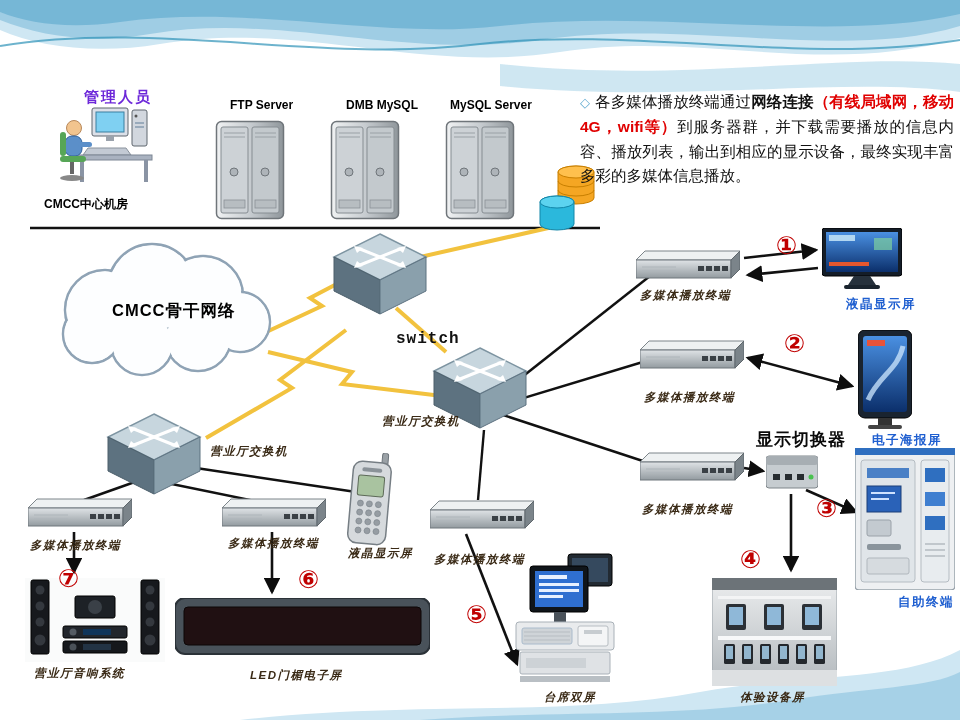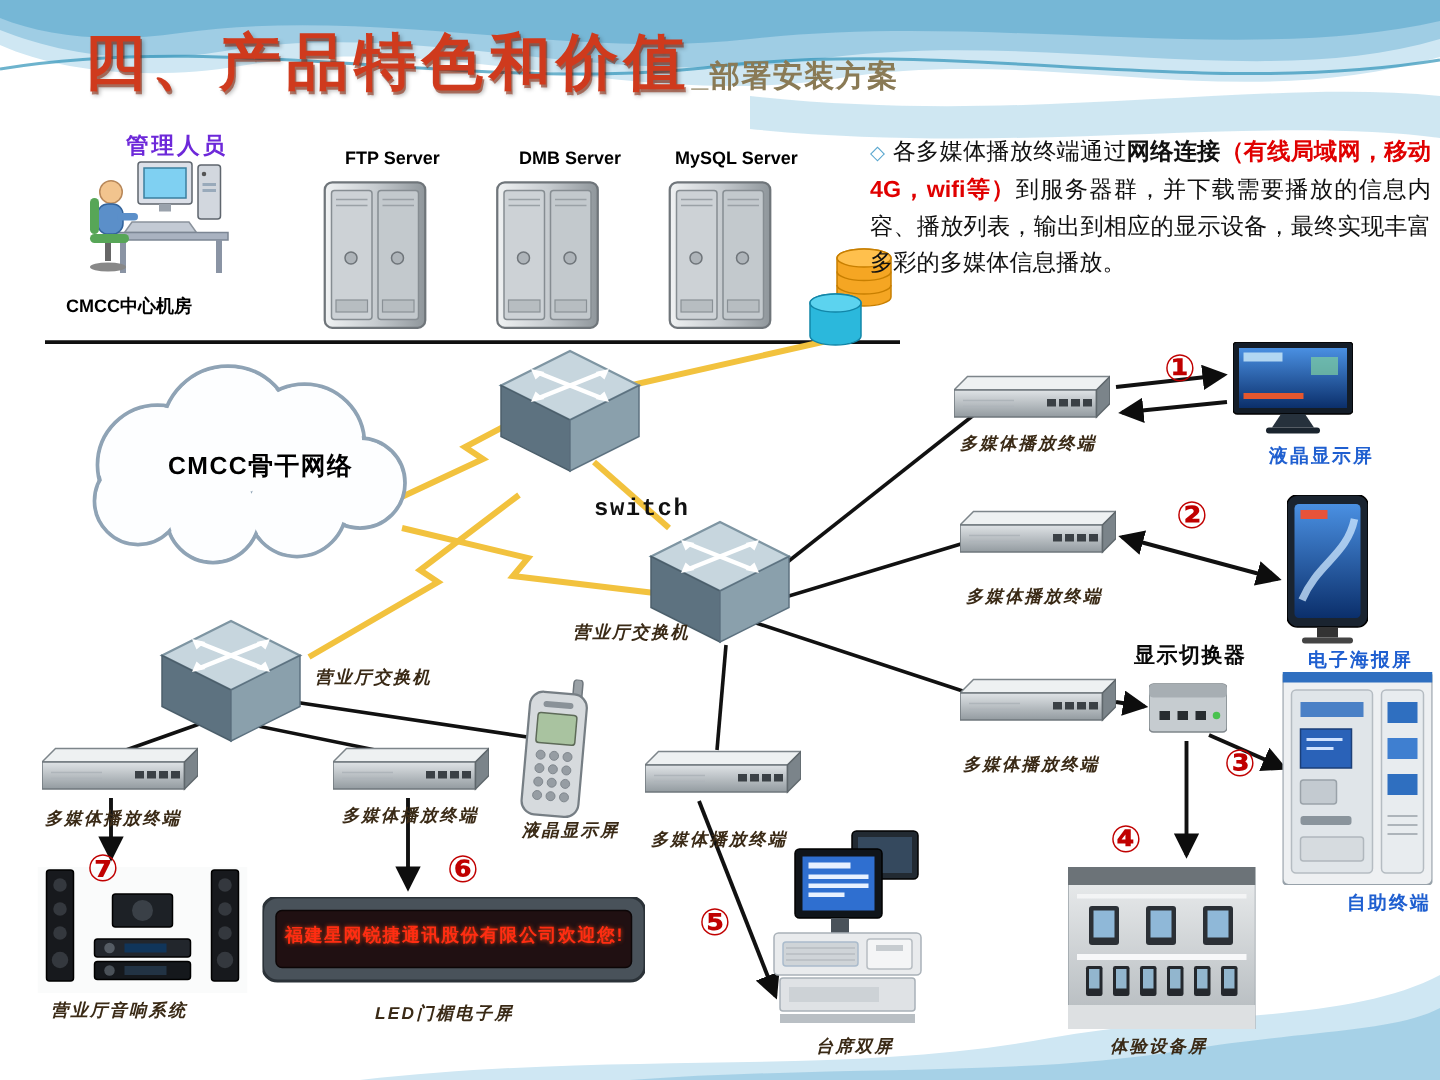--- a/index.html
+++ b/index.html
@@ -15,21 +15,21 @@
   .title-suffix{font-size:20px;font-weight:bold;color:#8a7a55;padding-bottom:5px;letter-spacing:1px;}
   .intro{position:absolute;left:580px;top:90px;width:374px;font-size:15.5px;line-height:1.6;
          color:#111;z-index:5;text-align:justify;}
   .intro .marker{color:#5aa7cf;font-size:13px;margin-right:5px;}
   .b{font-weight:bold;}
   .rb{font-weight:bold;color:#e00000;}
   .lbl{position:absolute;z-index:6;white-space:nowrap;}
   .lbl-cal{font-style:italic;font-weight:bold;color:#3a2a16;font-size:11.5px;letter-spacing:1.5px;}
   .lbl-blue{color:#1f5fd0;font-weight:bold;font-size:12.5px;letter-spacing:1.5px;}
   .lbl-black{color:#000000;font-weight:bold;font-size:12px;}
-  .lbl-black-s{color:#0a0a0a;font-weight:bold;font-size:14px;letter-spacing:1px;}
+  .lbl-black-s{color:#0a0a0a;font-weight:bold;font-size:17px;letter-spacing:1px;}
   .lbl-red{color:#6d28d9;font-weight:bold;font-size:15px;letter-spacing:2px;}
   .lbl-cloud{color:#000;font-weight:bold;font-size:16.5px;letter-spacing:1px;}
   .lbl-mono{font-family:"Liberation Mono","DejaVu Sans Mono",monospace;font-size:16px;
             font-weight:bold;color:#111;letter-spacing:1px;}
   .num{position:absolute;z-index:7;color:#c00000;font-size:25px;font-weight:bold;
        font-family:"DejaVu Sans",sans-serif;line-height:1;}
   .led-text{position:absolute;z-index:7;left:186px;top:615px;width:234px;text-align:center;
             color:#ff2d12;font-weight:bold;font-size:12px;letter-spacing:1px;
             text-shadow:0 0 3px rgba(255,70,20,.85);}
 </style>
@@ -44,24 +44,20 @@
     <path d="M0,0 H960 V14 C830,44 660,8 500,26 C380,40 250,4 120,22 C70,29 30,24 0,12 Z" fill="#6fb3d4" opacity="0.85"></path>
     <path d="M0,46 C160,20 320,64 480,44 C640,26 800,66 960,40" fill="none" stroke="#2f93b8" stroke-width="2" opacity="0.7"></path>
     <path d="M500,64 C680,84 840,52 960,64 L960,92 C840,76 680,104 500,86 Z" fill="#a8d4e8" opacity="0.55"></path>
   </svg>
 
   <svg class="deco-bottom" width="960" height="90" viewBox="0 0 960 90">
     <path d="M960,90 H240 C420,70 560,88 700,62 C800,44 900,52 960,20 Z" fill="#cfe7f3"></path>
     <path d="M960,90 H420 C560,80 680,88 790,70 C870,57 930,58 960,42 Z" fill="#9fcde4" opacity="0.85"></path>
   </svg>
 
-  <div class="title">
-    <span class="title-main">四、产品特色和价值</span>
-    <span class="title-suffix">_部署安装方案</span>
-  </div>
 
   <div class="intro">
     <span class="marker">◇</span><span>各多媒体播放终端通过</span><span class="b">网络连接</span><span class="rb">（有线局域网，移动4G，wifi等）</span><span>到服务器群，并下载需要播放的信息内容、播放列表，输出到相应的显示设备，最终实现丰富多彩的多媒体信息播放。</span>
   </div>
 
   <svg class="diagram" width="960" height="720" viewBox="0 0 960 720">
     <defs>
       <linearGradient id="gSrv" x1="0" y1="0" x2="1" y2="0">
         <stop offset="0" stop-color="#f0f2f3"></stop>
           <stop offset="0.5" stop-color="#c7ccd0"></stop>
@@ -402,42 +398,41 @@
     <use href="#led" x="175" y="598" width="255" height="60"></use>
     <g transform="translate(350,450) rotate(5)">
       <use href="#phone" x="0" y="0" width="48" height="94"></use>
     </g>
     <use href="#pos" x="512" y="552" width="115" height="135"></use>
   </svg>
 
   <div class="lbl lbl-red" style="left:84px;top:88px">管理人员</div>
   <div class="lbl lbl-black" style="left:44px;top:196px">CMCC中心机房</div>
   <div class="lbl lbl-black" style="left:230px;top:98px">FTP Server</div>
-  <div class="lbl lbl-black" style="left:346px;top:98px">DMB Server</div>
+  <div class="lbl lbl-black" style="left:346px;top:98px">DMB MySQL</div>
   <div class="lbl lbl-black" style="left:450px;top:98px">MySQL Server</div>
   <div class="lbl lbl-cloud" style="left:112px;top:300px">CMCC骨干网络</div>
   <div class="lbl lbl-mono" style="left:396px;top:330px">switch</div>
   <div class="lbl lbl-cal" style="left:382px;top:414px">营业厅交换机</div>
   <div class="lbl lbl-cal" style="left:210px;top:444px">营业厅交换机</div>
   <div class="lbl lbl-cal" style="left:640px;top:288px">多媒体播放终端</div>
   <div class="lbl lbl-cal" style="left:644px;top:390px">多媒体播放终端</div>
   <div class="lbl lbl-cal" style="left:642px;top:502px">多媒体播放终端</div>
   <div class="lbl lbl-cal" style="left:434px;top:552px">多媒体播放终端</div>
   <div class="lbl lbl-cal" style="left:30px;top:538px">多媒体播放终端</div>
   <div class="lbl lbl-cal" style="left:228px;top:536px">多媒体播放终端</div>
   <div class="lbl lbl-cal" style="left:348px;top:546px">液晶显示屏</div>
   <div class="lbl lbl-blue" style="left:846px;top:296px">液晶显示屏</div>
   <div class="lbl lbl-blue" style="left:872px;top:432px">电子海报屏</div>
   <div class="lbl lbl-black-s" style="left:756px;top:428px">显示切换器</div>
   <div class="lbl lbl-blue" style="left:898px;top:594px">自助终端</div>
   <div class="lbl lbl-cal" style="left:740px;top:690px">体验设备屏</div>
   <div class="lbl lbl-cal" style="left:34px;top:666px">营业厅音响系统</div>
   <div class="lbl lbl-cal" style="left:250px;top:668px">LED门楣电子屏</div>
   <div class="lbl lbl-cal" style="left:544px;top:690px">台席双屏</div>
-  <div class="led-text">福建星网锐捷通讯股份有限公司欢迎您!</div>
 
   <span class="num" style="left:776px;top:233px">①</span>
   <span class="num" style="left:784px;top:331px">②</span>
   <span class="num" style="left:816px;top:496px">③</span>
   <span class="num" style="left:740px;top:547px">④</span>
   <span class="num" style="left:466px;top:602px">⑤</span>
   <span class="num" style="left:298px;top:567px">⑥</span>
   <span class="num" style="left:58px;top:566px">⑦</span>
 
 </div>

